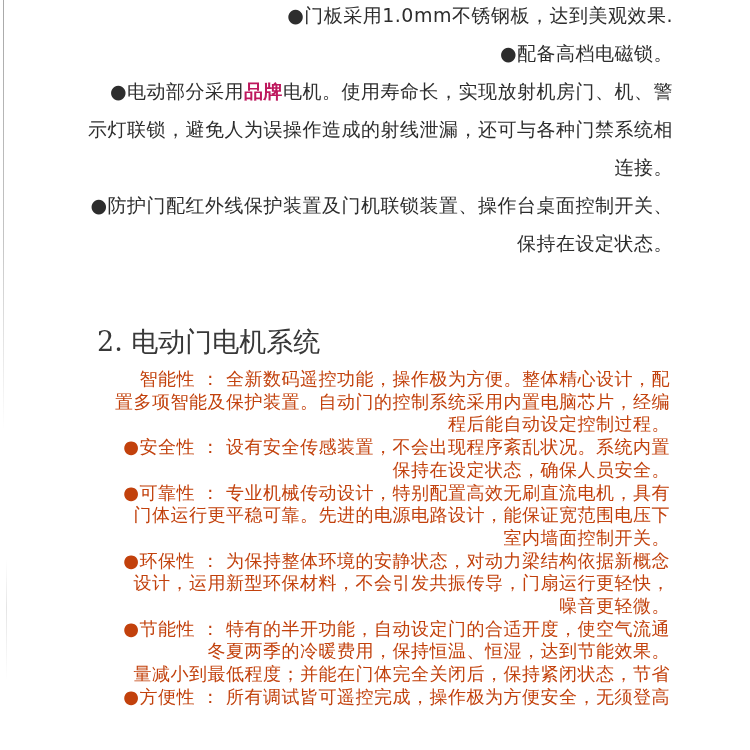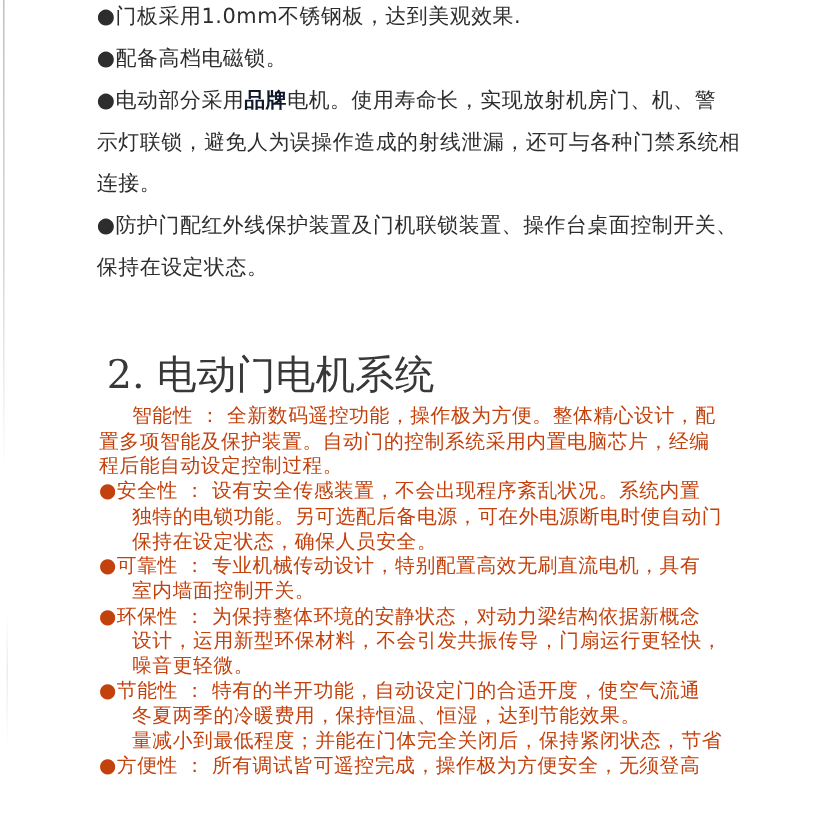--- a/index.html
+++ b/index.html
@@ -8,20 +8,21 @@
     background: #ffffff;
   }
   .page {
     position: relative;
     width: 750px;
     height: 750px;
     background: #ffffff;
     overflow: hidden;
     font-family: "DejaVu Sans", sans-serif;
     color: #2d2d2d;
+    text-align: right;
   }
   
   .edge-line {
     position: absolute;
     left: 3px;
     top: 0;
     width: 1px;
     height: 430px;
     background: linear-gradient(to bottom, #a8a8a8 0%, #c4c4c4 55%, rgba(200,200,200,0) 100%);
   }
@@ -41,29 +42,29 @@
   }
   .section1 .line {
     font-size: 19px;
     line-height: 38px;
     letter-spacing: 0.5px;
     white-space: nowrap;
     color: #2d2d2d;
   }
   .section1 .line b {
     font-weight: bold;
-    color: #0f172a;
+    color: #be185d;
   }
   .heading {
     position: absolute;
     left: 97px;
     top: 325px;
     font-family: "DejaVu Serif", serif;
     font-weight: normal;
-    font-size: 36px;
+    font-size: 27px;
     line-height: 34px;
     color: #383838;
     margin: 0;
     white-space: nowrap;
   }
   .section2 {
     position: absolute;
     left: 90px;
     top: 368px;
     width: 580px;
@@ -97,23 +98,23 @@
     <div class="line">保持在设定状态。</div>
   </div>
 
   <h2 class="heading">2. 电动门电机系统</h2>
 
   <div class="section2">
     <div class="line ind">智能性 ： 全新数码遥控功能，操作极为方便。整体精心设计，配</div>
     <div class="line">置多项智能及保护装置。自动门的控制系统采用内置电脑芯片，经编</div>
     <div class="line">程后能自动设定控制过程。</div>
     <div class="line">●安全性 ： 设有安全传感装置，不会出现程序紊乱状况。系统内置</div>
-    <div class="line ind">独特的电锁功能。另可选配后备电源，可在外电源断电时使自动门</div>
     <div class="line ind">保持在设定状态，确保人员安全。</div>
     <div class="line">●可靠性 ： 专业机械传动设计，特别配置高效无刷直流电机，具有</div>
+    <div class="line ind">门体运行更平稳可靠。先进的电源电路设计，能保证宽范围电压下</div>
     <div class="line ind">室内墙面控制开关。</div>
     <div class="line">●环保性 ： 为保持整体环境的安静状态，对动力梁结构依据新概念</div>
     <div class="line ind">设计，运用新型环保材料，不会引发共振传导，门扇运行更轻快，</div>
     <div class="line ind">噪音更轻微。</div>
     <div class="line">●节能性 ： 特有的半开功能，自动设定门的合适开度，使空气流通</div>
     <div class="line ind">冬夏两季的冷暖费用，保持恒温、恒湿，达到节能效果。</div>
     <div class="line ind">量减小到最低程度；并能在门体完全关闭后，保持紧闭状态，节省</div>
     <div class="line">●方便性 ： 所有调试皆可遥控完成，操作极为方便安全，无须登高</div>
   </div>
 

